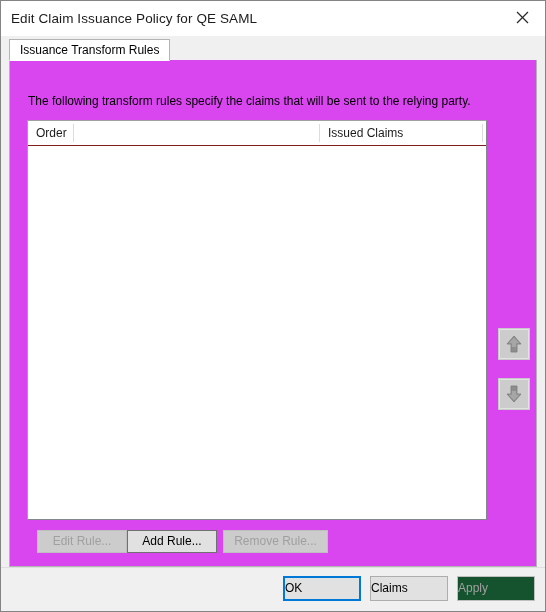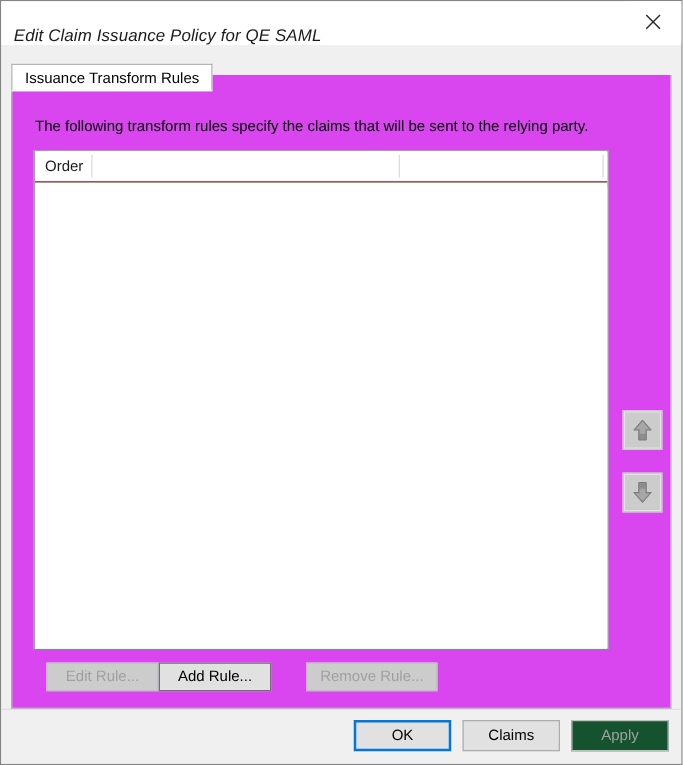--- a/index.html
+++ b/index.html
@@ -29,23 +29,22 @@
     display: flex;
     flex-direction: column;
   }
 
   
   #title-bar {
     height: 35px;
     min-height: 35px;
     background: #ffffff;
     display: flex;
-    align-items: flex-end;
+    align-items: center;
     position: relative;
-    font-style: italic;
   }
   #dialog-title {
     padding-left: 10px;
     font-size: 13.5px;
     color: #1b1b1b;
     letter-spacing: 0.1px;
     white-space: nowrap;
   }
   #close-button {
     position: absolute;
@@ -65,21 +64,21 @@
   #client-area {
     flex: 1;
     background: #f0f0f0;
     position: relative;
   }
 
   
   #tab-strip {
     position: absolute;
     left: 8px;
-    top: 15px;
+    top: 3px;
     right: 8px;
     height: 22px;
     border-bottom: 1px solid #b4b4b4;
     box-sizing: border-box;
   }
   #tab-issuance-transform-rules {
     position: absolute;
     left: 0;
     top: 0;
     height: 22px;
@@ -222,21 +221,21 @@
     width: 90px;
     border-color: #707070;
     background: #e1e1e1;
   }
   #edit-rule-button {
     width: 90px;
     margin-left: 10px;
   }
   #remove-rule-button {
     width: 105px;
-    margin-left: 28px;
+    margin-left: 6px;
   }
 
   
   #footer-separator {
     position: absolute;
     left: 0;
     right: 0;
     bottom: 43px;
     height: 1px;
     background: #dfdfdf;
@@ -248,21 +247,21 @@
     display: flex;
   }
   .dlgbutton {
     box-sizing: border-box;
     width: 78px;
     height: 25px;
     margin-left: 9px;
     font-family: "Liberation Sans", sans-serif;
     font-size: 12px;
     line-height: 23px;
-    text-align: center;
+    text-align: left;
     background: #e1e1e1;
     border: 1px solid #adadad;
     color: #000000;
     cursor: default;
     user-select: none;
   }
   .dlgbutton.focused {
     border: 2px solid #0078d7;
     line-height: 21px;
   }
@@ -301,20 +300,23 @@
 
       <div id="rules-list">
         <div id="rules-list-header">
           <div class="column-header" style="left:0;width:45px;">
             <span>Order</span>
           </div>
           <div class="col-sep" style="left:45px;"></div>
 
           <div class="col-sep" style="left:291px;"></div>
 
+          <div class="column-header" style="left:292px;width:162px;">
+            <span>Issued Claims</span>
+          </div>
           <div class="col-sep" style="left:454px;"></div>
         </div>
         <div id="rules-list-body"></div>
       </div>
 
       <div id="move-buttons">
         <div class="arrow-button">
           <span>
             <svg width="18" height="20" viewBox="0 0 18 20">
               <path d="M9 2 L16 10 L12 10 L12 18 L6 18 L6 10 L2 10 Z" fill="#8e8e8e" stroke="#7b7b7b" stroke-width="0.8" stroke-linejoin="round"></path>

